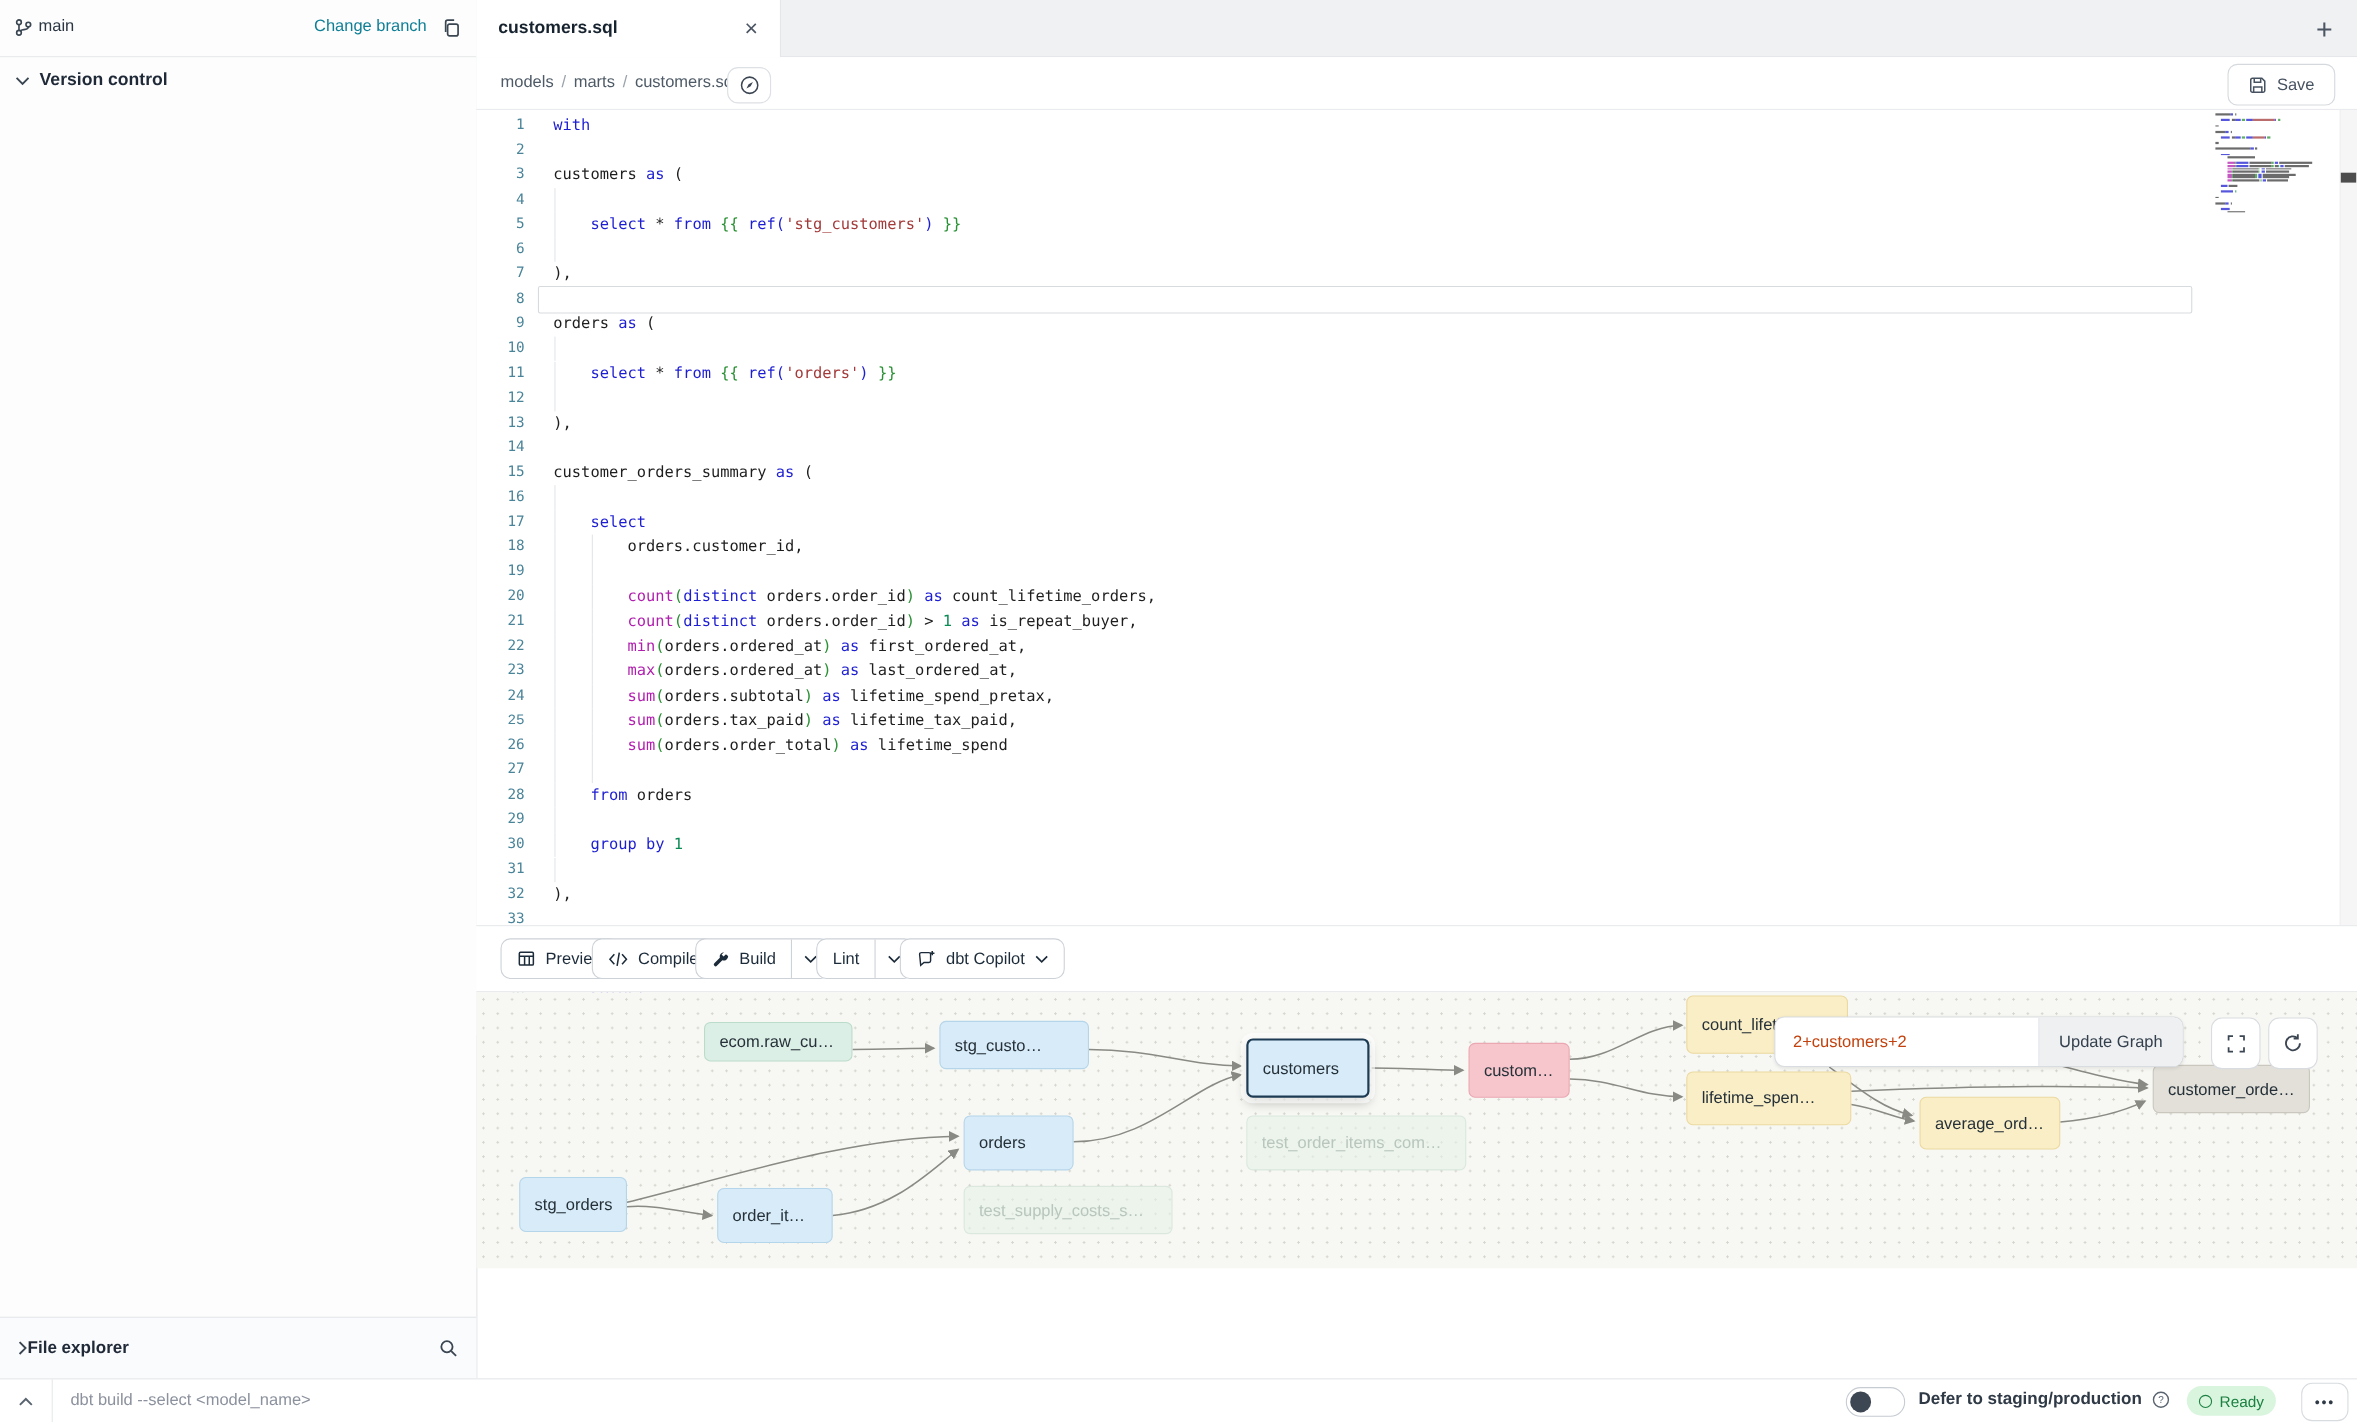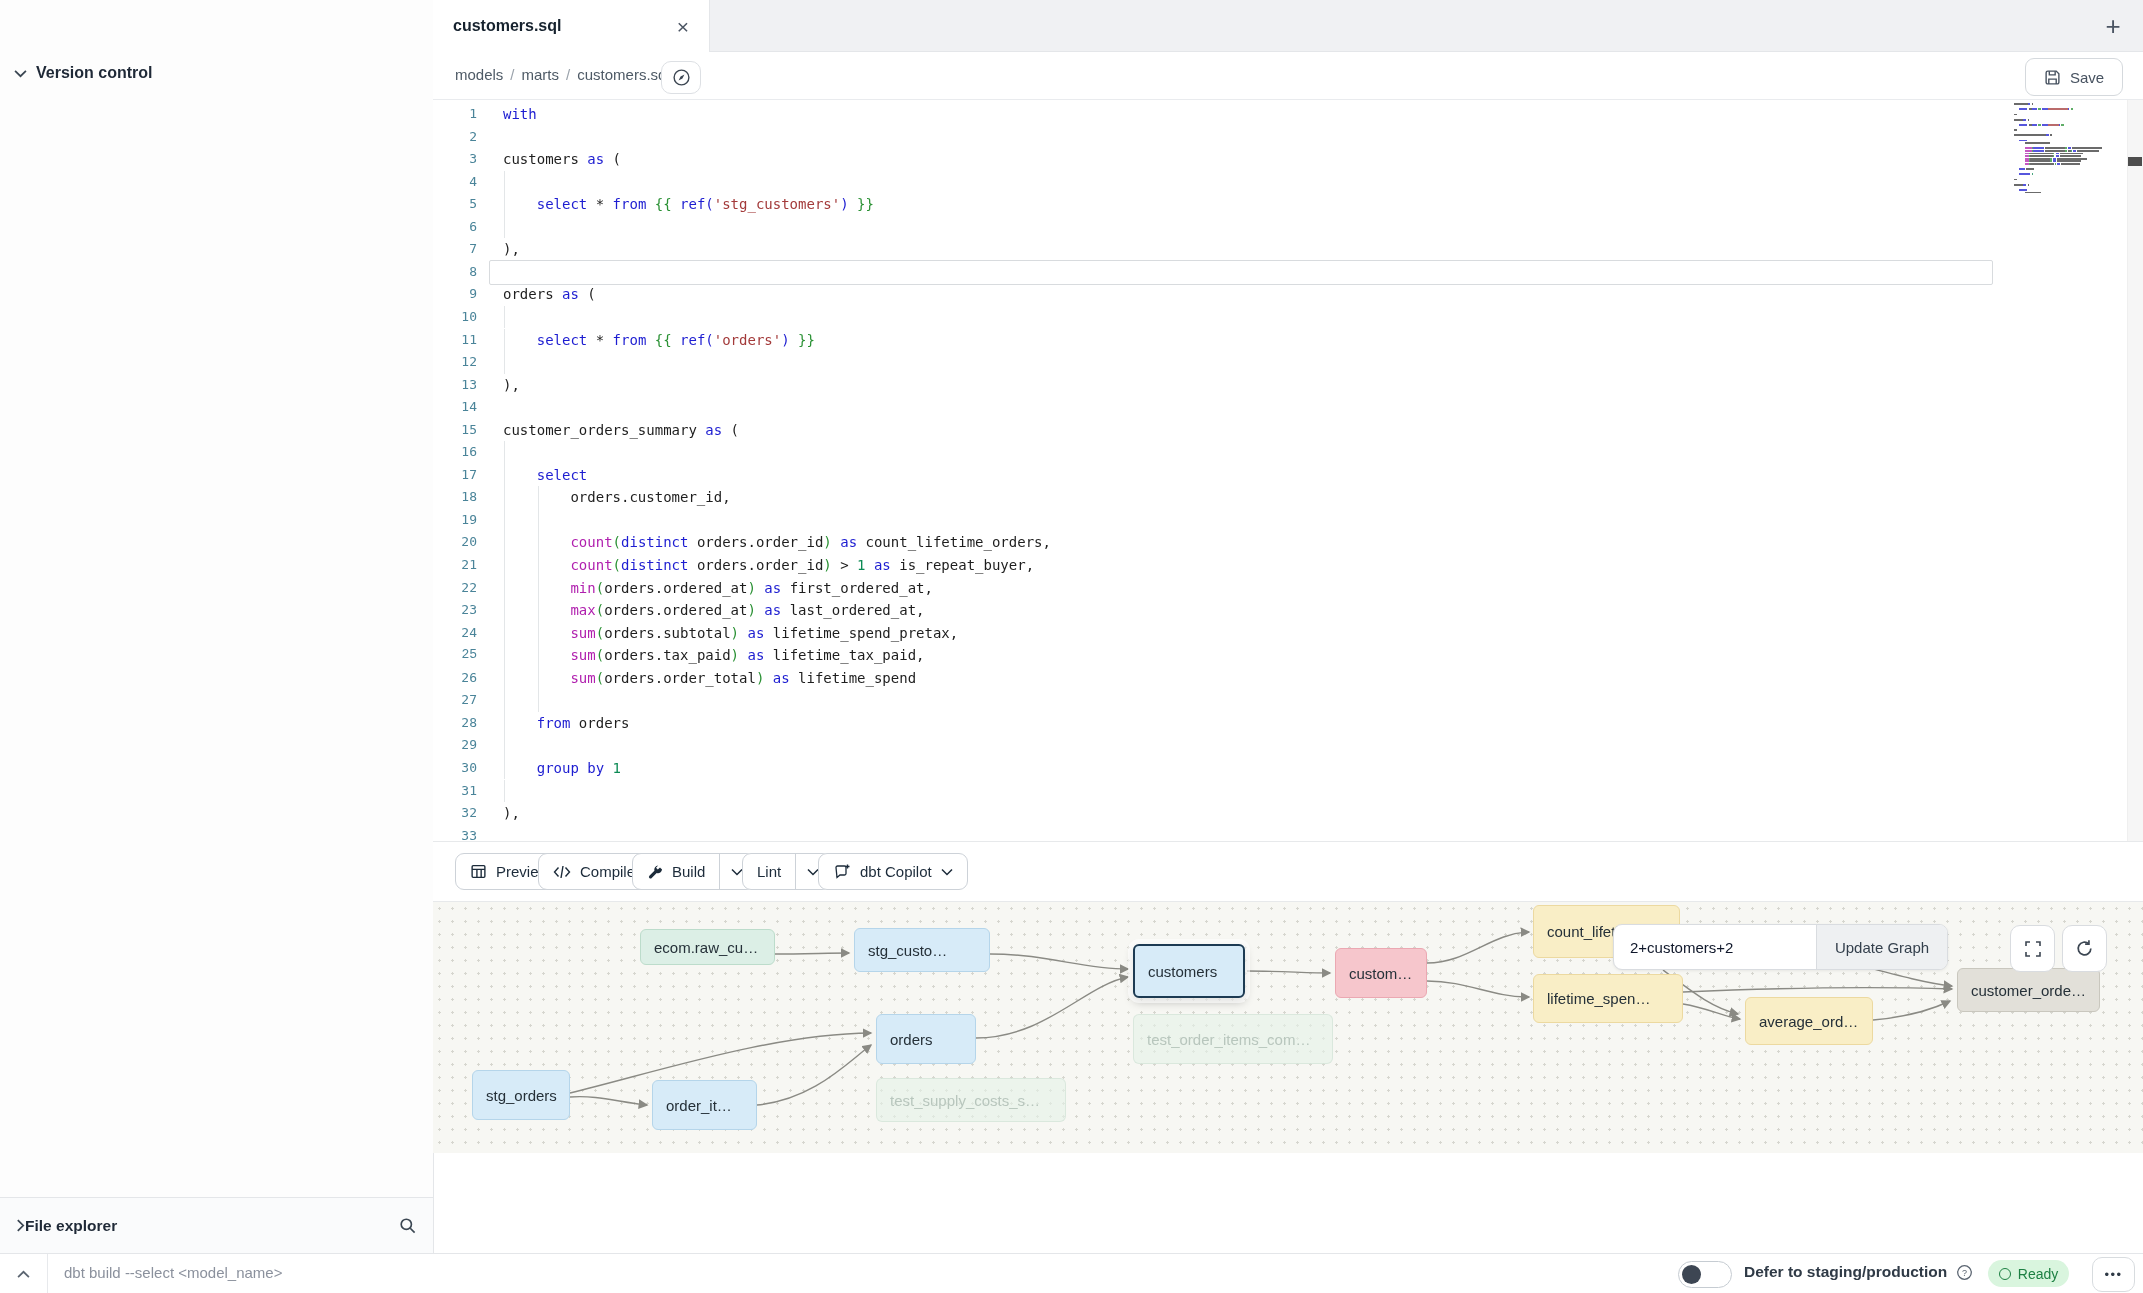--- a/index.html
+++ b/index.html
@@ -81,21 +81,21 @@
     padding:0 13px;box-sizing:border-box;cursor:pointer;white-space:nowrap;overflow:hidden;z-index:2;}
   .lnode.blue{background:#d7ebf8;border:1px solid #b5d5ea;}
   .lnode.mint{background:#dcefe6;border:1px solid #bcdccb;}
   .lnode.pink{background:#f6c6cc;border:1px solid #eba8b2;}
   .lnode.yellow{background:#f9eec6;border:1px solid #ecd9a0;}
   .lnode.gray{background:#e2e0d9;border:1px solid #c9c7be;}
   .lnode.dimmed{background:rgba(228,241,232,.6);border:1px solid rgba(203,222,209,.55);color:#b8c6bd;}
   .lnode.selected{border:2px solid #1d3b53;box-shadow:0 0 0 5px rgba(255,255,255,.6),0 4px 10px rgba(0,0,0,.25);z-index:3;}
   #graph-overlay{position:absolute;left:1180px;top:22px;height:46px;display:flex;z-index:5;
     border:1px solid #d9dce0;border-radius:9px;background:#fff;box-sizing:border-box;box-shadow:0 1px 3px rgba(0,0,0,.07);}
-  #graph-search{width:202px;display:flex;align-items:center;padding-left:16px;font-size:15px;color:#0f172a;box-sizing:border-box;}
+  #graph-search{width:239px;display:flex;align-items:center;padding-left:16px;font-size:15px;color:#c2410c;box-sizing:border-box;}
   #update-graph{width:130px;background:#eef0f2;border-left:1px solid #d9dce0;border-radius:0 8px 8px 0;
     display:flex;align-items:center;justify-content:center;font-size:15px;color:#333f4c;cursor:pointer;}
   .canvas-btn{position:absolute;top:23px;width:45px;height:47px;background:#fff;border:1px solid #d9dce0;
     border-radius:10px;display:flex;align-items:center;justify-content:center;cursor:pointer;z-index:5;box-sizing:border-box;}
   #fullscreen-btn{left:1577px;} #refresh-btn{left:1629px;}
 
   
   #statusbar{left:0;top:1253px;width:2143px;height:40px;background:#ffffff;border-top:1px solid #e4e6e9;box-sizing:border-box;}
   #sb-collapse{left:10px;top:8px;width:26px;height:24px;display:flex;align-items:center;justify-content:center;cursor:pointer;}
   #sb-vdiv{left:47px;top:0;width:1px;height:39px;background:#e7e9ec;}
@@ -110,20 +110,38 @@
   #more-btn{left:2092px;top:3px;width:41px;height:33px;border:1px solid #d8dcdf;border-radius:10px;background:#fff;
     display:flex;align-items:center;justify-content:center;font-size:13px;letter-spacing:1.5px;color:#2f3a46;cursor:pointer;}
   svg{display:block;}
 </style>
 </head>
 <body>
 
 <div id="screen">
 
   <div id="sidebar" class="abs">
+    <div id="sb-header" class="abs">
+      <span class="abs" style="left:13px;top:16px;">
+        <svg width="17" height="18" viewBox="0 0 16 16" fill="none" stroke="#3a4652" stroke-width="1.4">
+          <circle cx="4" cy="3.5" r="2"></circle>
+            <circle cx="4" cy="12.5" r="2"></circle>
+            <circle cx="12" cy="5.5" r="2"></circle>
+          <path d="M4 5.5v5M12 7.5c0 2.5-4 2-6.5 3"></path>
+        </svg>
+      </span>
+      <span id="branch-name" class="abs">main</span>
+      <span id="change-branch" class="abs">Change branch</span>
+      <span class="abs" style="right:13px;top:16px;">
+        <svg width="19" height="19" viewBox="0 0 16 16" fill="none" stroke="#3a4652" stroke-width="1.3">
+          <rect x="5" y="5" width="8" height="9" rx="1.5"></rect>
+            <path d="M3.5 11V3.5A1.5 1.5 0 0 1 5 2h5"></path>
+        </svg>
+      </span>
+    </div>
     <div id="vc-row" class="abs">
       <span>
         <svg width="13" height="9" viewBox="0 0 12 8" fill="none" stroke="#3a4652" stroke-width="1.6">
             <path d="M1 1.5 6 6.5 11 1.5"></path>
           </svg>
       </span>
       <span id="vc-title">Version control</span>
     </div>
     <div id="fe-row" class="abs">
       <span>

